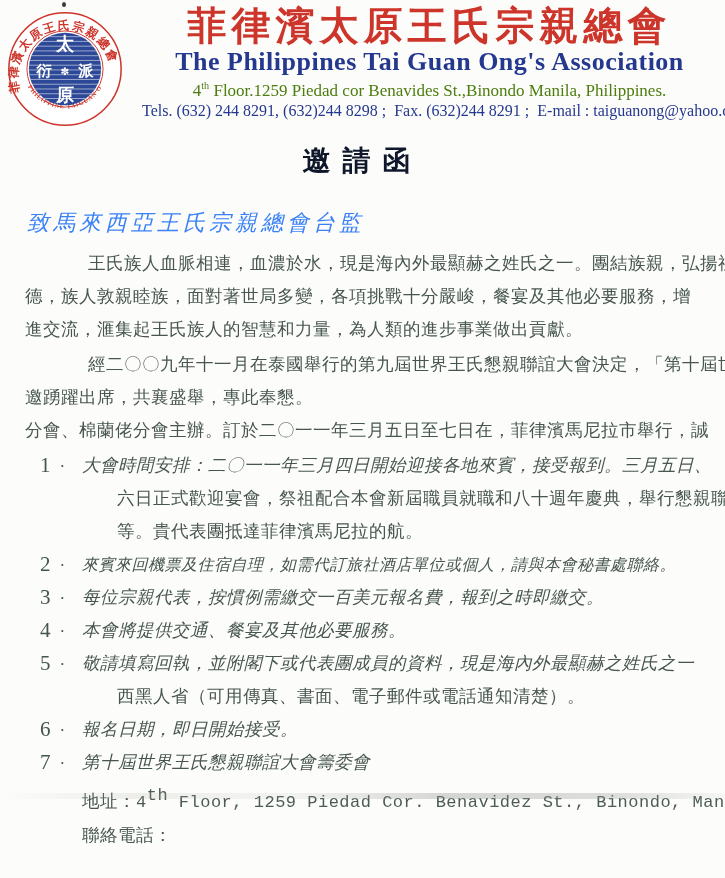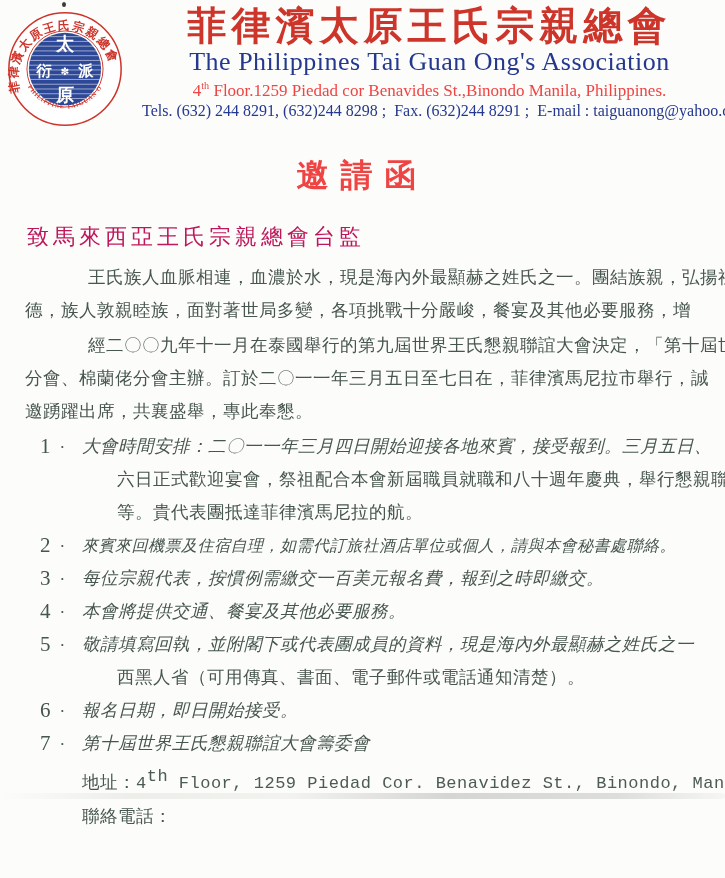--- a/index.html
+++ b/index.html
@@ -11,34 +11,34 @@
   }
   
   .header{position:relative;height:124px;}
   .logo{position:absolute;left:4px;top:10px;width:122px;height:118px;}
   .htext{margin-left:142px;width:575px;text-align:center;padding-top:4px;}
   .cn-title{
     font-size:39px;font-weight:bold;color:#cd342a;
     letter-spacing:5px;line-height:44px;white-space:nowrap;
   }
   .en-title{
-    font-size:26px;font-weight:normal;color:#24388f;
+    font-size:26px;font-weight:bold;color:#24388f;
     line-height:27px;letter-spacing:.5px;white-space:nowrap;
   }
-  .addr-line{font-size:17px;color:#ef4444;line-height:21px;white-space:nowrap;}
+  .addr-line{font-size:17px;color:#4d7c0f;line-height:21px;white-space:nowrap;}
   .tels-line{font-size:16px;color:#24388f;line-height:20px;white-space:pre;}
   sup{font-size:.6em;}
   
   .letter-title{
-    margin-top:28px;text-align:center;font-size:32px;font-weight:bold;
-    color:#ef4444;letter-spacing:12px;line-height:46px;
+    margin-top:14px;text-align:center;font-size:28px;font-weight:bold;
+    color:#0f172a;letter-spacing:12px;line-height:46px;
   }
   .salutation{
     margin:22px 0 0 27px;font-size:22px;letter-spacing:4px;
-    color:#be185d;line-height:33px;white-space:nowrap;
+    color:#3b82f6;line-height:33px;white-space:nowrap;font-style:italic;
   }
   .para{margin:8px 10px 0 25px;}
   .para .ln{font-size:17.5px;line-height:33px;white-space:nowrap;letter-spacing:.5px;}
   .para .ln.first{margin-left:63px;}
   .para.p2{margin-top:2px;}
   .list{margin-top:2px;}
   .item{position:relative;}
   .item .num{
     position:absolute;left:40px;top:0;font-size:21px;line-height:33px;
     color:#44564d;letter-spacing:0;
@@ -122,25 +122,26 @@
     </div>
   </div>
 
   <div class="letter-title">邀請函</div>
 
   <div class="salutation">致馬來西亞王氏宗親總會台監</div>
 
   <div class="para p1">
     <div class="ln first">王氏族人血脈相連，血濃於水，現是海內外最顯赫之姓氏之一。團結族親，弘揚祖</div>
     <div class="ln">德，族人敦親睦族，面對著世局多變，各項挑戰十分嚴峻，餐宴及其他必要服務，增</div>
+    <div class="ln">進交流，滙集起王氏族人的智慧和力量，為人類的進步事業做出貢獻。</div>
   </div>
   <div class="para p2">
     <div class="ln first">經二〇〇九年十一月在泰國舉行的第九屆世界王氏懇親聯誼大會決定，「第十屆世</div>
+    <div class="ln">邀踴躍出席，共襄盛舉，專此奉懇。</div>
     <div class="ln">分會、棉蘭佬分會主辦。訂於二〇一一年三月五日至七日在，菲律濱馬尼拉市舉行，誠</div>
-    <div class="ln">邀踴躍出席，共襄盛舉，專此奉懇。</div>
   </div>
 
   <div class="list">
 
     <div class="item">
       <span class="num"><span>1</span><span class="dot">·</span></span>
       <div class="itext">
         <div class="ln first">大會時間安排：二〇一一年三月四日開始迎接各地來賓，接受報到。三月五日、</div>
         <div class="ln">六日正式歡迎宴會，祭祖配合本會新屆職員就職和八十週年慶典，舉行懇親聯誼</div>
         <div class="ln">等。貴代表團抵達菲律濱馬尼拉的航。</div>

